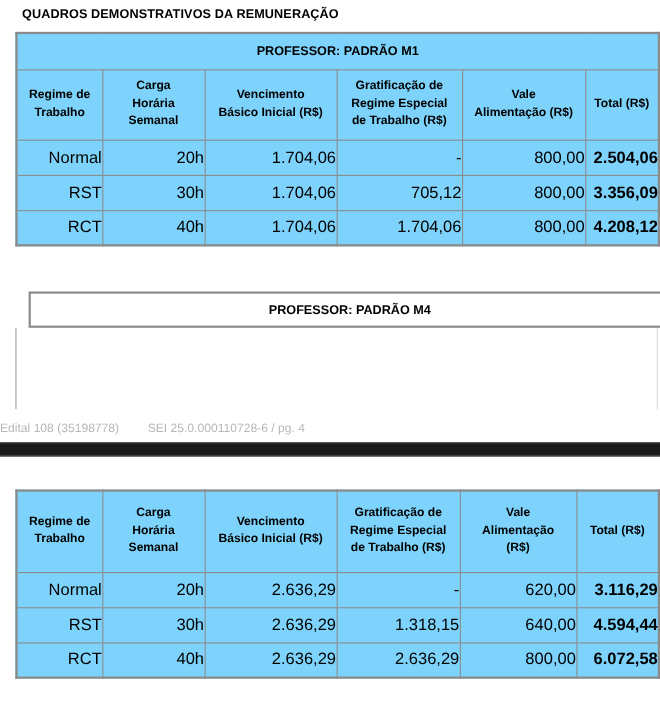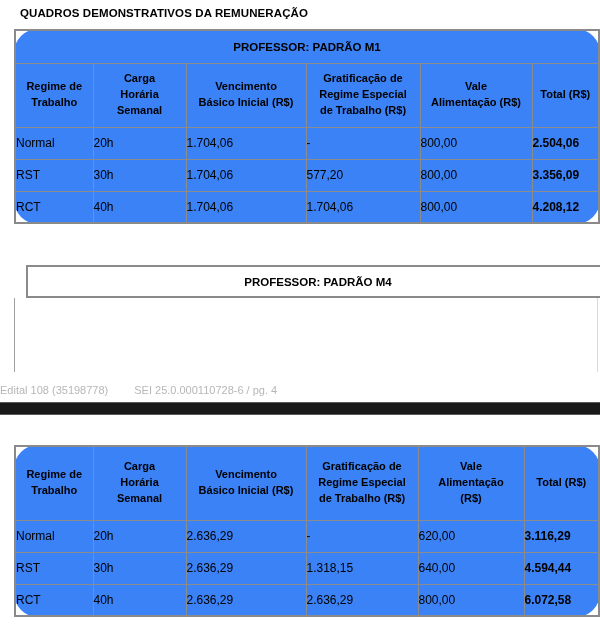--- a/index.html
+++ b/index.html
@@ -23,22 +23,21 @@
     font-weight: bold;
     letter-spacing: 0.1px;
     white-space: nowrap;
   }
   table.quadro {
     position: absolute;
     left: 14px;
     width: 584px;
     border-collapse: collapse;
     table-layout: fixed;
-    background: #3b82f6;
-    border-radius: 24px;
+    background: #7dd3fc;
   }
   table.quadro, table.quadro th, table.quadro td {
     border: 1px solid #8c8c8c;
   }
   table.quadro { border: 2px solid #8a8a8a; }
   table.quadro td.tbl-title {
     height: 33px;
     text-align: center;
     vertical-align: middle;
     font-weight: bold;
@@ -47,22 +46,22 @@
   table.quadro th {
     font-size: 11px;
     font-weight: bold;
     text-align: center;
     vertical-align: middle;
     white-space: pre-line;
     line-height: 1.45;
     padding: 4px 2px;
   }
   table.quadro td {
-    font-size: 12px;
-    text-align: left;
+    font-size: 15px;
+    text-align: right;
     vertical-align: middle;
     height: 32px;
   }
   table.quadro td:last-child { font-weight: bold; }
   #table-m1 { top: 29px; }
   #table-m1 th { height: 64px; }
   #table-m4-continued { top: 445px; }
   #table-m4-continued th { height: 74px; }
 
   .m4-title-box {
@@ -151,21 +150,21 @@
         <td>20h</td>
         <td>1.704,06</td>
         <td>-</td>
         <td>800,00</td>
         <td>2.504,06</td>
       </tr>
       <tr>
         <td>RST</td>
         <td>30h</td>
         <td>1.704,06</td>
-        <td>577,20</td>
+        <td>705,12</td>
         <td>800,00</td>
         <td>3.356,09</td>
       </tr>
       <tr>
         <td>RCT</td>
         <td>40h</td>
         <td>1.704,06</td>
         <td>1.704,06</td>
         <td>800,00</td>
         <td>4.208,12</td>

